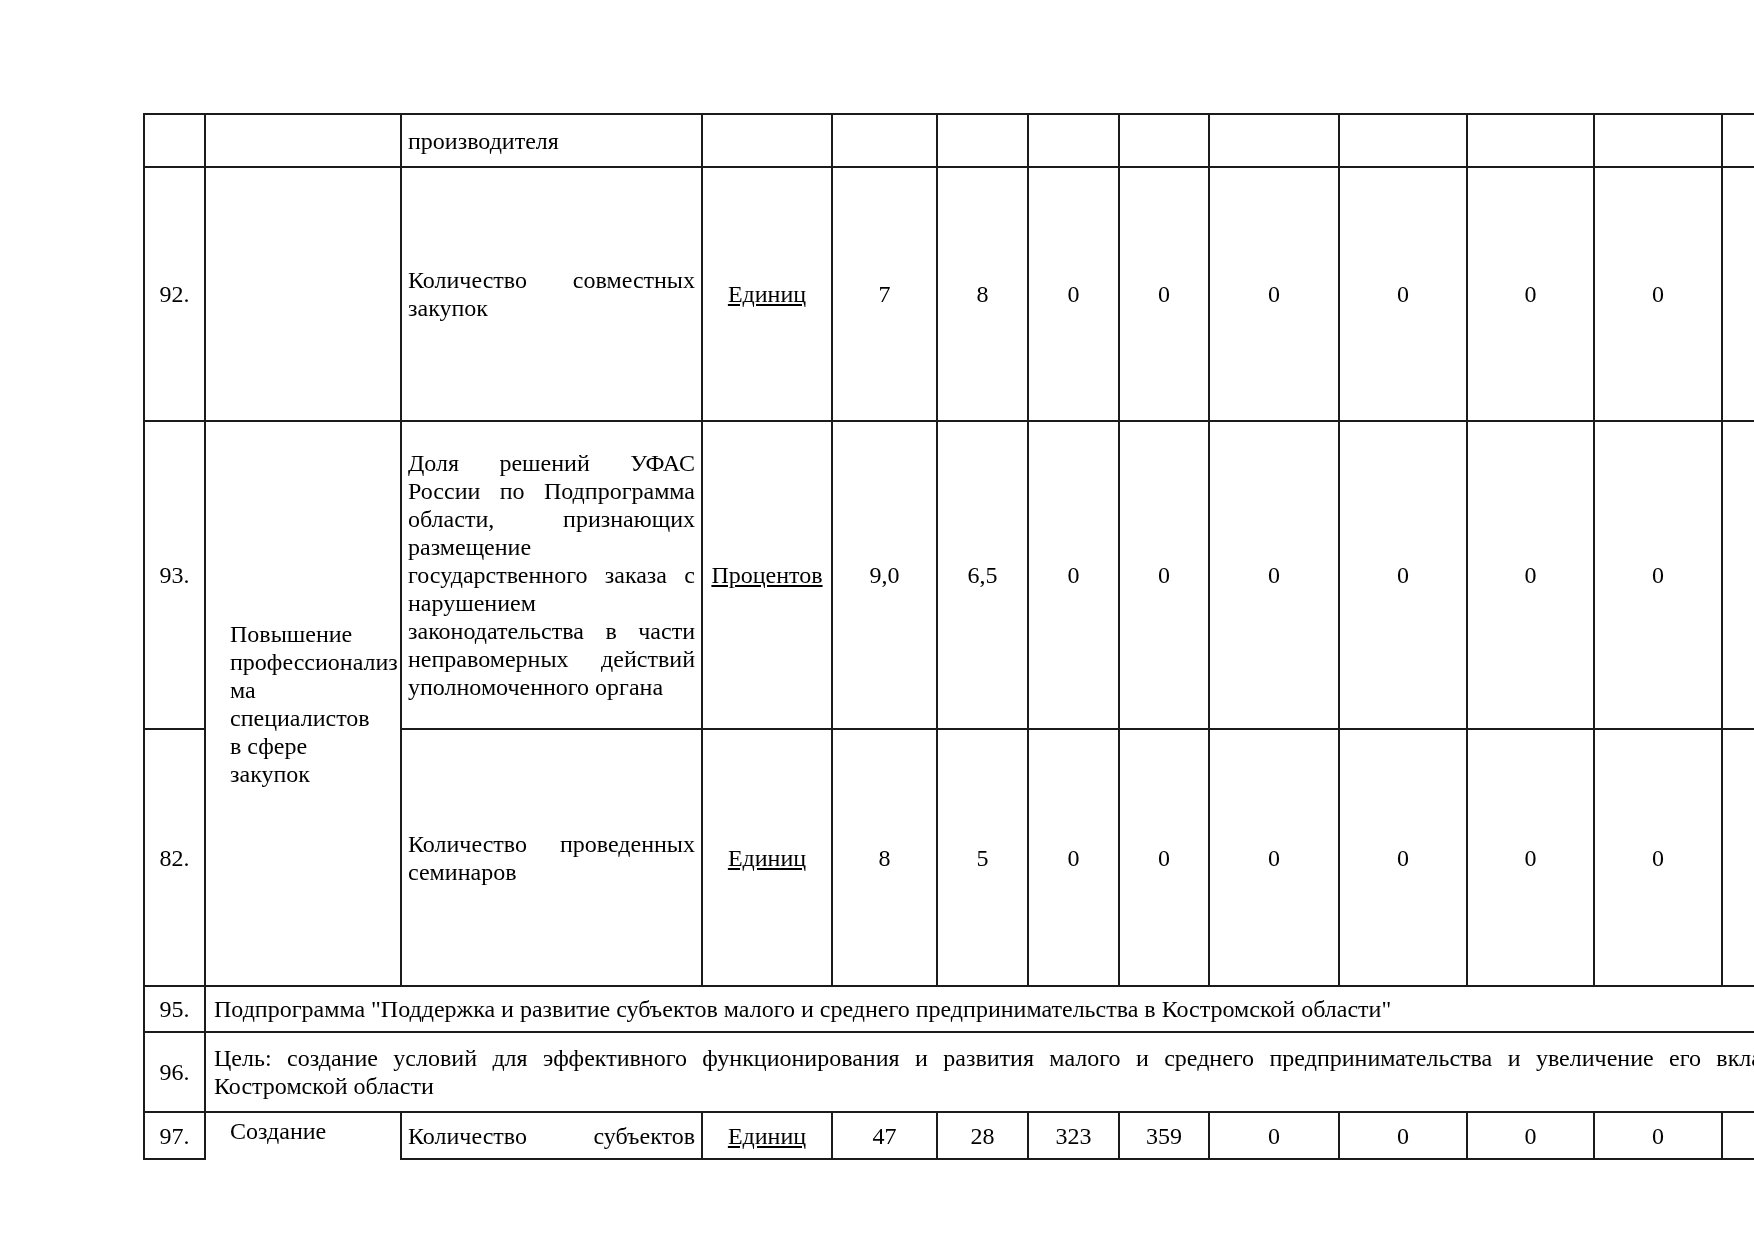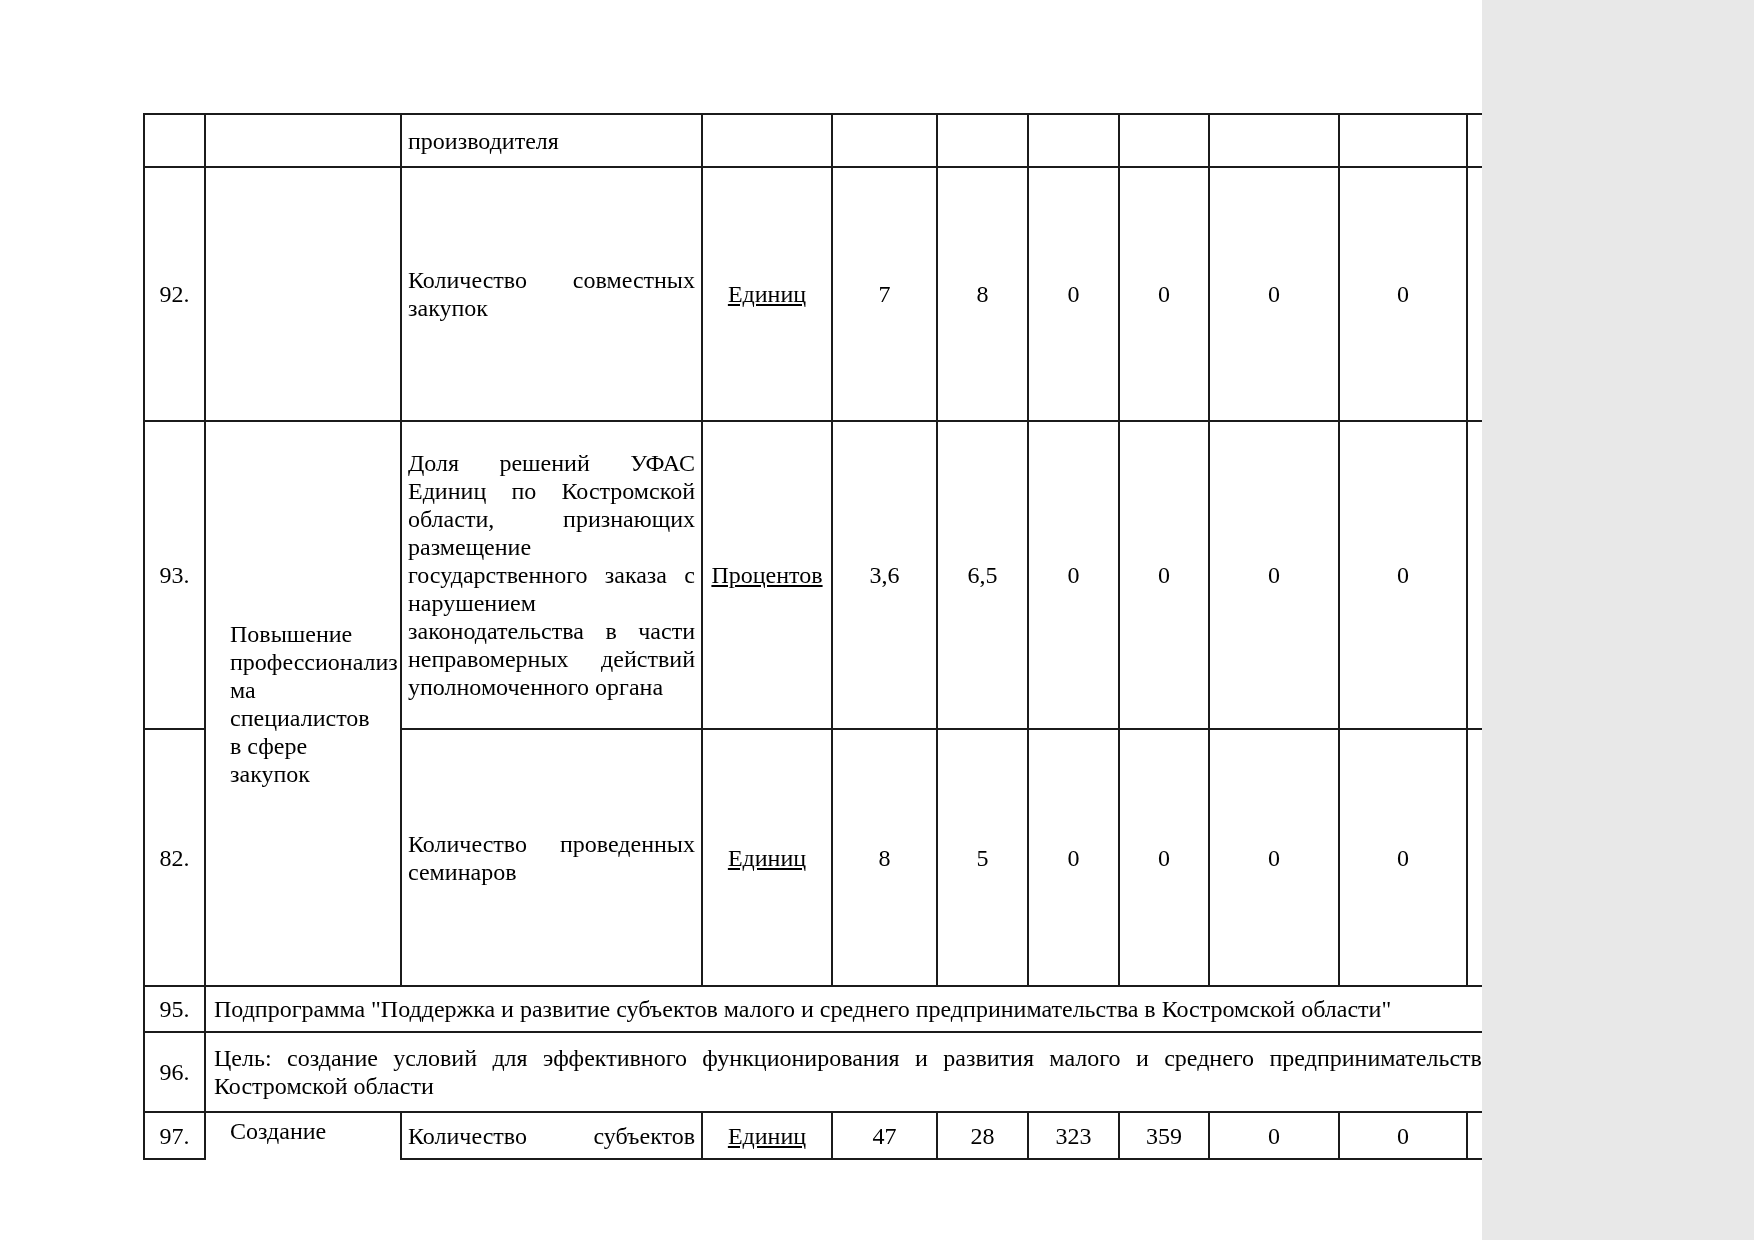--- a/index.html
+++ b/index.html
@@ -1,16 +1,16 @@
 <!DOCTYPE html>
 <html><head>
 <meta charset="utf-8">
 <style>
   html,body{margin:0;padding:0;background:#e8e8e8;}
-  .page{position:relative;width:1482px;height:1240px;background:#ffffff;overflow:hidden;
+  .page{position:relative;width:1754px;height:1240px;background:#ffffff;overflow:hidden;
         font-family:"Liberation Serif",serif;color:#000;}
   table.tbl{position:absolute;left:143px;top:113px;width:1708px;
             border-collapse:collapse;table-layout:fixed;}
   td{border:2px solid #1b1b1b;font-size:24px;line-height:28px;vertical-align:middle;
      padding:0;overflow:hidden;background:#fff;}
   tr.h-stub{height:53px;}
   tr.h92{height:254px;}
   tr.h93{height:308px;}
   tr.h94{height:257px;}
   tr.h95{height:46px;}
@@ -91,31 +91,31 @@
     <tr class="h93">
       <td class="c-num">93.</td>
       <td class="c-task" rowspan="2">
             <div class="cl">Повышение</div>
             <div class="cl">профессионализ</div>
             <div class="cl">ма специалистов</div>
             <div class="cl">в сфере закупок</div>
           </td>
       <td class="c-ind">
             <div class="cl j">Доля решений УФАС</div>
-            <div class="cl j">Единиц по Костромской</div>
+            <div class="cl j">России по Подпрограмма</div>
             <div class="cl j">области, признающих</div>
             <div class="cl">размещение</div>
             <div class="cl j">государственного заказа с</div>
             <div class="cl">нарушением</div>
             <div class="cl j">законодательства в части</div>
             <div class="cl j">неправомерных действий</div>
             <div class="cl">уполномоченного органа</div>
           </td>
       <td class="c-unit">Процентов</td>
-      <td class="c-val">3,6</td>
+      <td class="c-val">9,0</td>
       <td class="c-val">6,5</td>
       <td class="c-val">0</td>
       <td class="c-val">0</td>
       <td class="c-val">0</td>
       <td class="c-val">0</td>
       <td class="c-val">0</td>
       <td class="c-val">0</td>
       <td class="c-val"></td>
     </tr>
 

